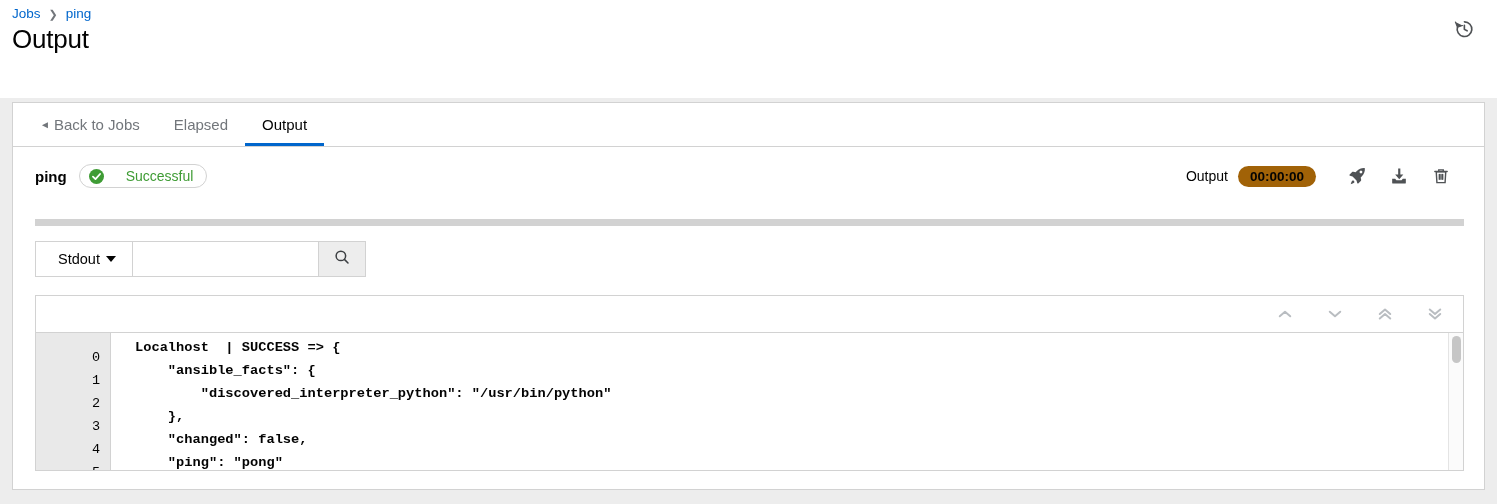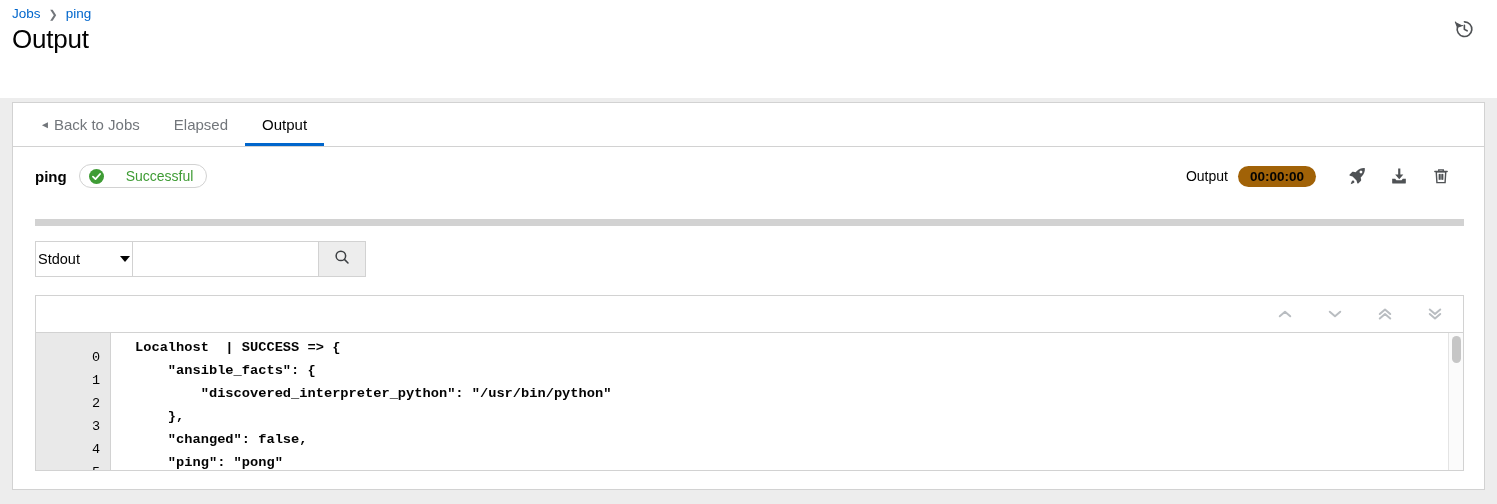--- a/index.html
+++ b/index.html
@@ -191,21 +191,21 @@
     align-items: stretch;
     height: 36px;
   }
   .select-box {
     width: 97px;
     border: 1px solid #d2d2d2;
     border-right: none;
     background: #ffffff;
     display: flex;
     align-items: center;
-    padding: 0 2px;
+    padding: 0 22px;
     font-size: 14.5px;
     color: #030303;
     cursor: pointer;
     box-sizing: border-box;
     justify-content: space-between;
   }
   .select-box .caret {
     width: 0; height: 0;
     border-left: 5px solid transparent;
     border-right: 5px solid transparent;

